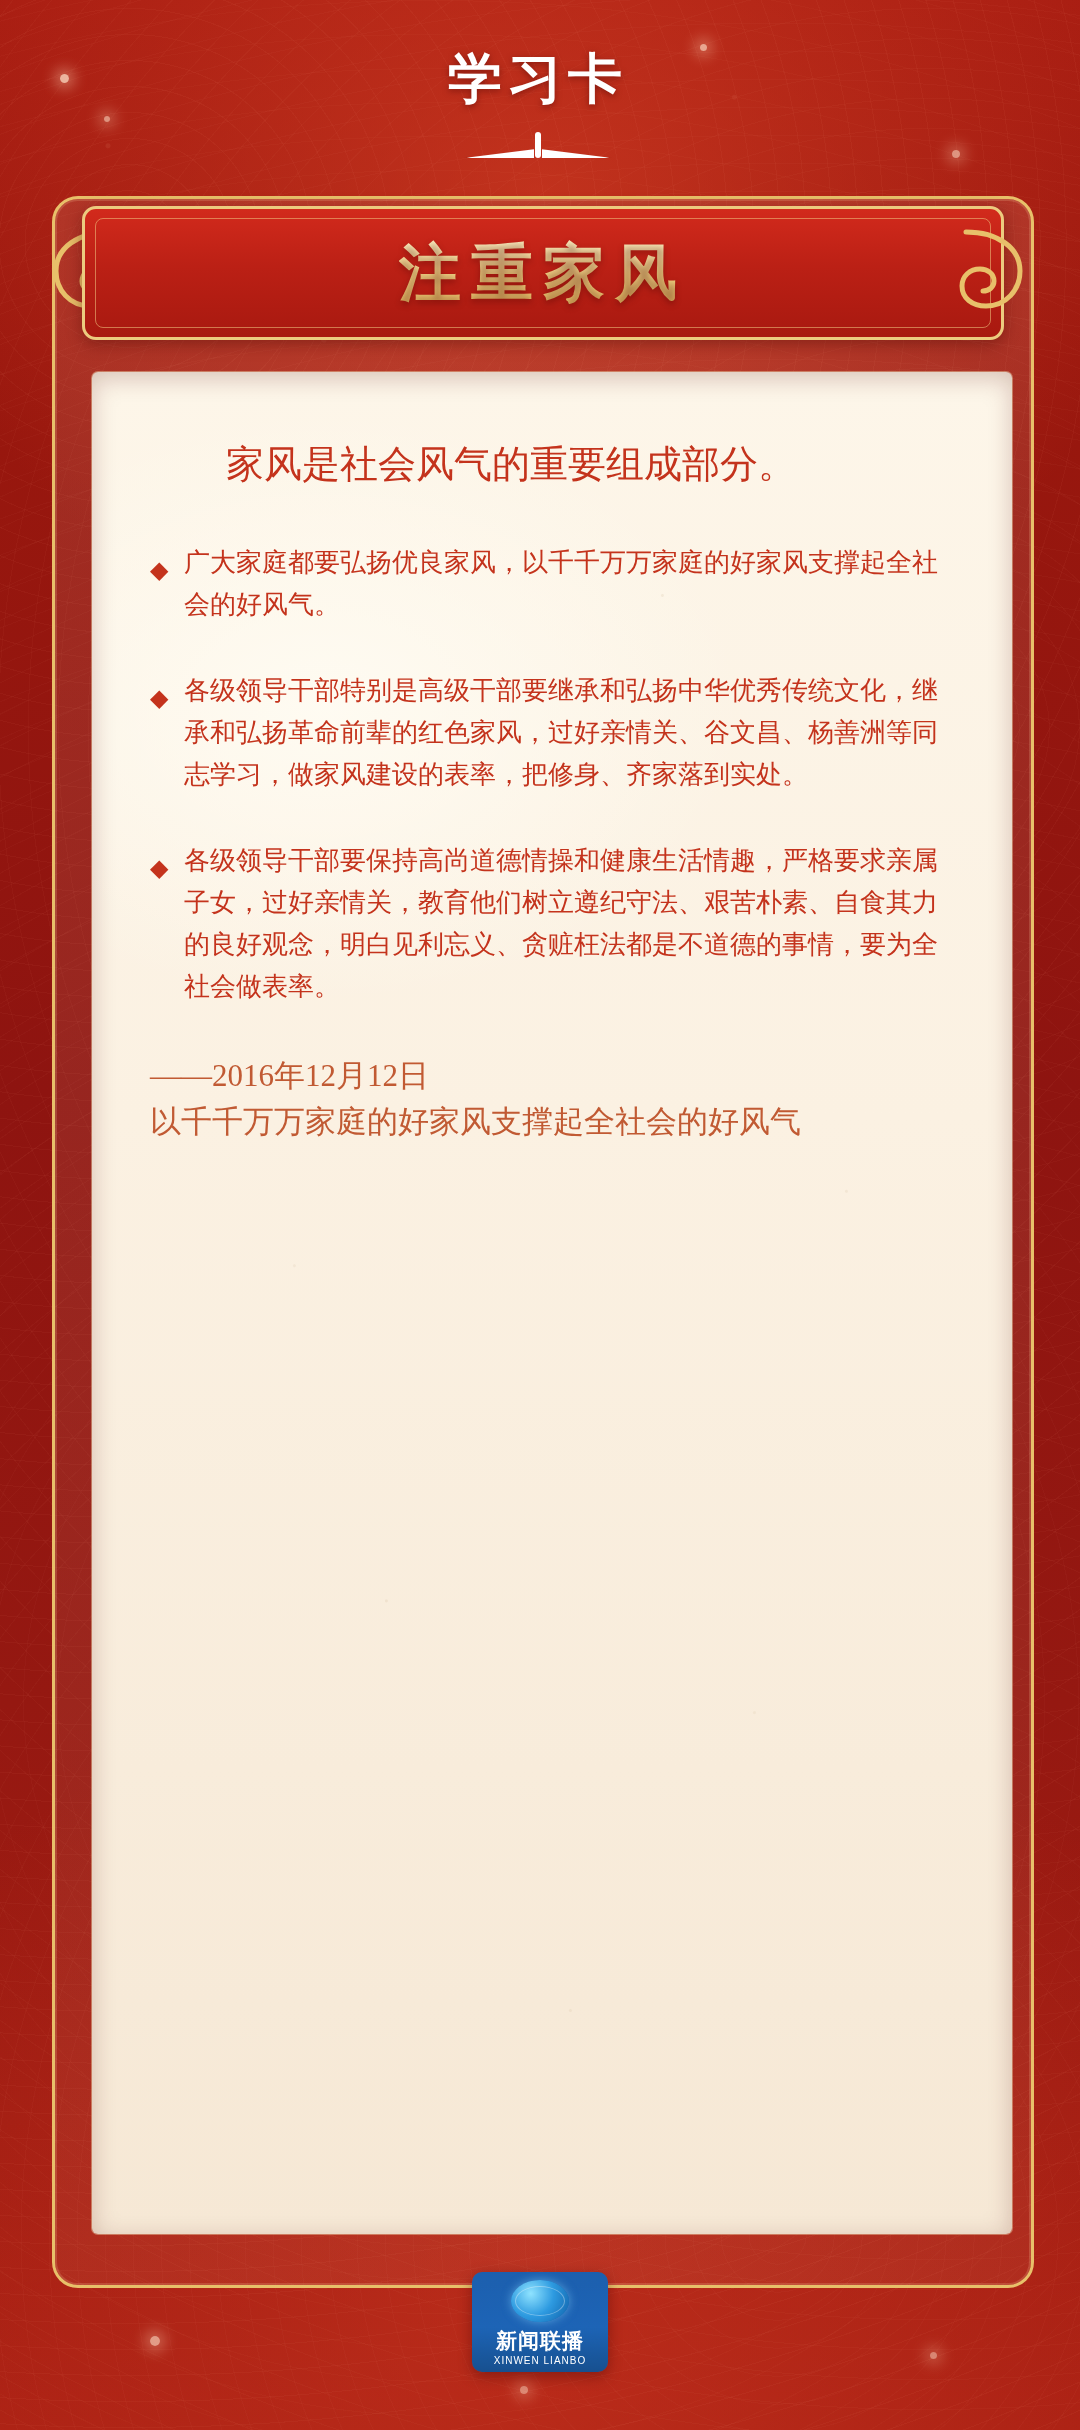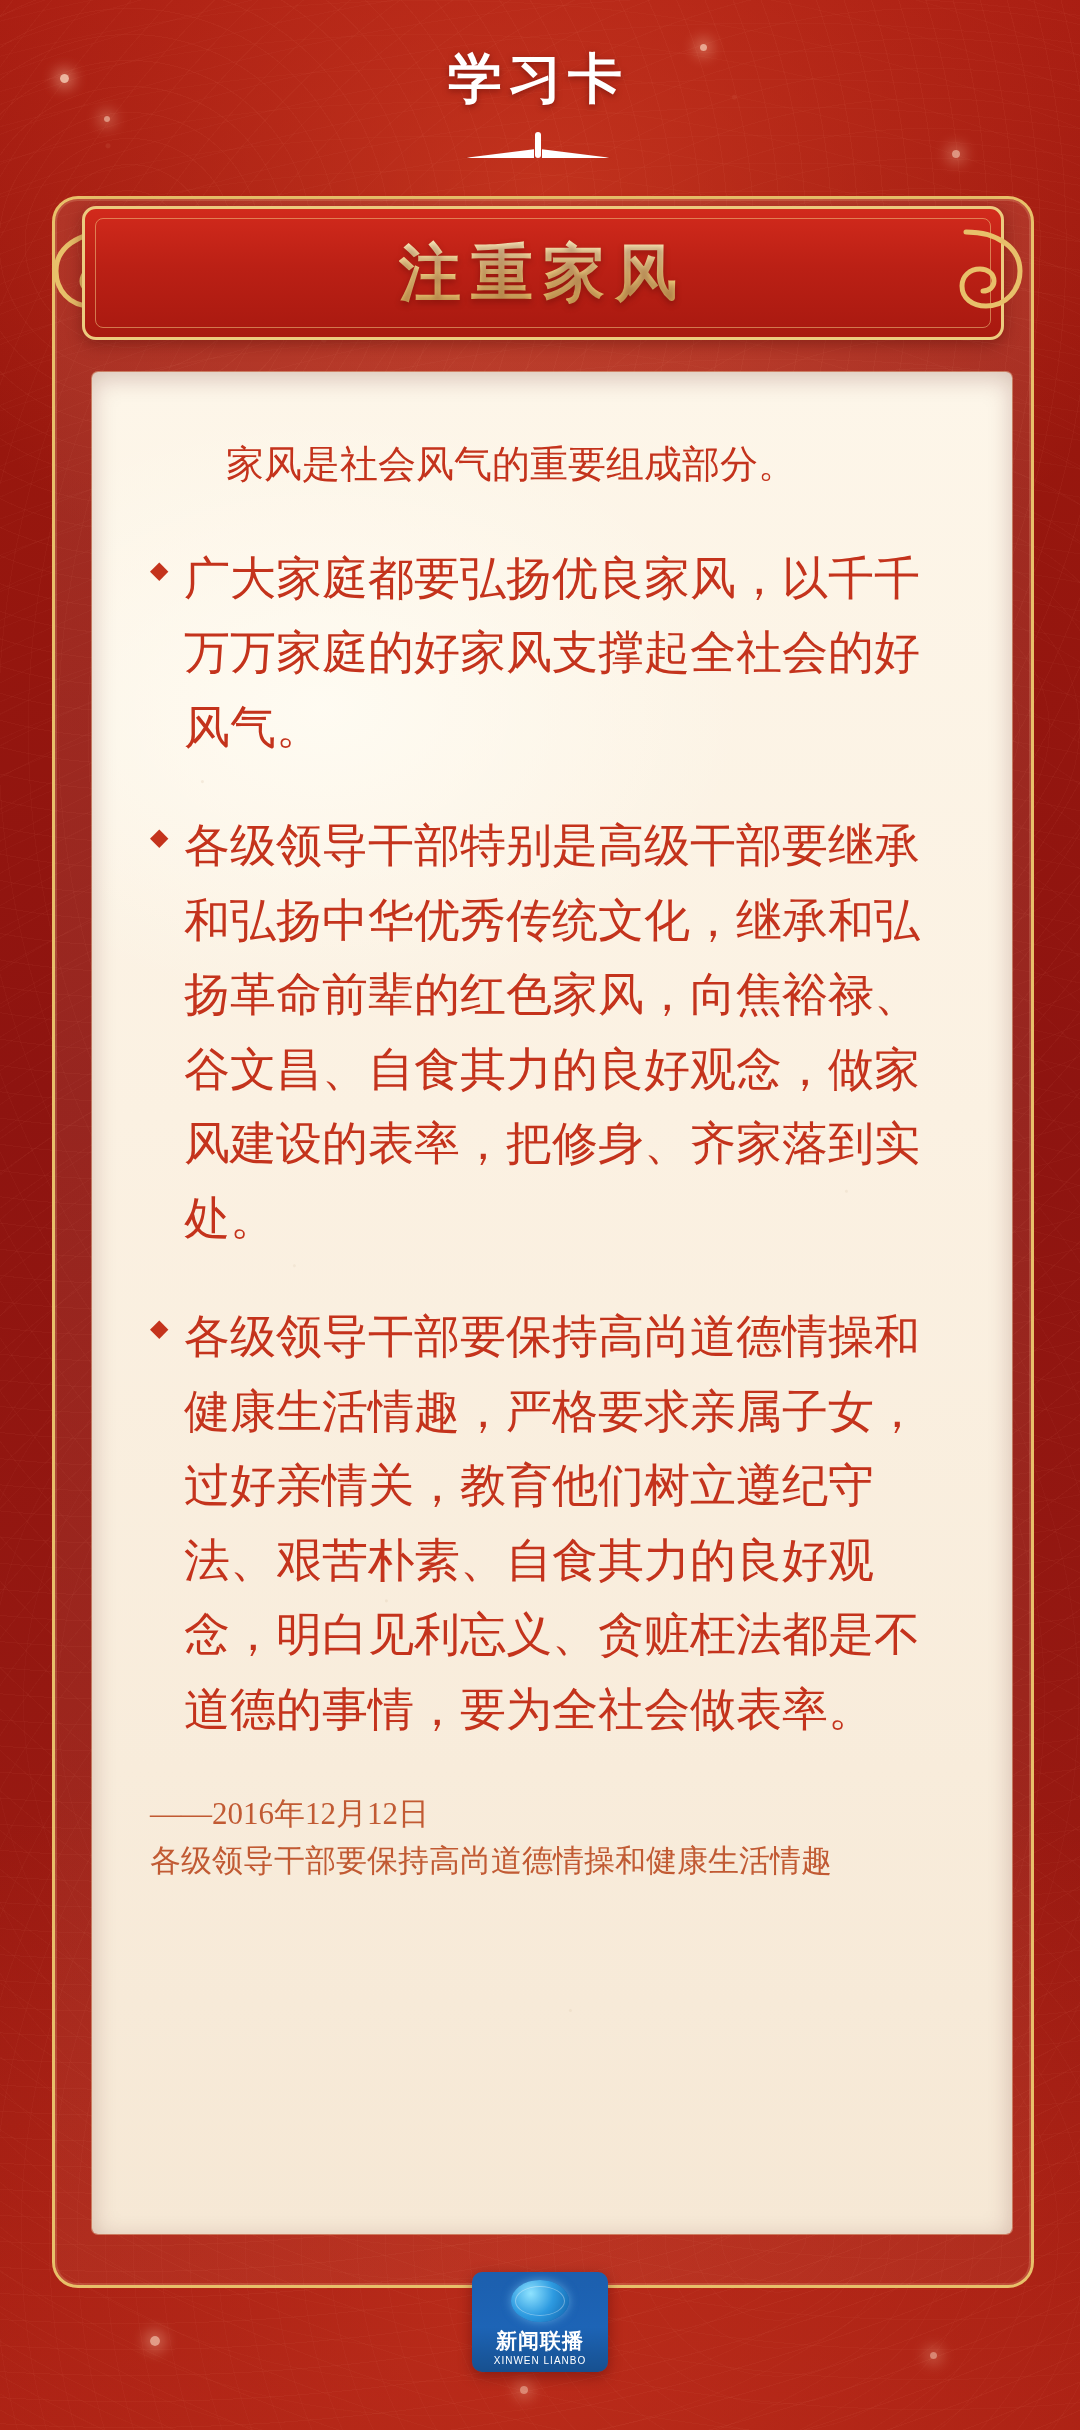--- a/index.html
+++ b/index.html
@@ -231,21 +231,21 @@
   .bullet-mark {
     flex: 0 0 auto;
     width: 34px;
     margin-top: 16px;
     color: #c4331c;
     font-size: 24px;
     line-height: 1;
   }
   .bullet-text {
     font-family: "Liberation Serif", "DejaVu Serif", serif;
-    font-size: 46px;
+    font-size: 26px;
     line-height: 1.62;
     color: #c4331c;
     font-weight: 500;
     flex: 1 1 auto;
   }
 
   #source {
     margin-top: 30px;
     font-family: "Liberation Serif", "DejaVu Serif", serif;
     color: #c15a33;
@@ -375,31 +375,31 @@
 
       <p class="lead">家风是社会风气的重要组成部分。</p>
 
       <div class="bullet-item">
         <span class="bullet-mark">◆</span>
         <span class="bullet-text">广大家庭都要弘扬优良家风，以千千万万家庭的好家风支撑起全社会的好风气。</span>
       </div>
 
       <div class="bullet-item">
         <span class="bullet-mark">◆</span>
-        <span class="bullet-text">各级领导干部特别是高级干部要继承和弘扬中华优秀传统文化，继承和弘扬革命前辈的红色家风，向焦裕禄、谷文昌、自食其力的良好观念，做家风建设的表率，把修身、齐家落到实处。</span>
+        <span class="bullet-text">各级领导干部特别是高级干部要继承和弘扬中华优秀传统文化，继承和弘扬革命前辈的红色家风，过好亲情关、谷文昌、杨善洲等同志学习，做家风建设的表率，把修身、齐家落到实处。</span>
       </div>
 
       <div class="bullet-item">
         <span class="bullet-mark">◆</span>
         <span class="bullet-text">各级领导干部要保持高尚道德情操和健康生活情趣，严格要求亲属子女，过好亲情关，教育他们树立遵纪守法、艰苦朴素、自食其力的良好观念，明白见利忘义、贪赃枉法都是不道德的事情，要为全社会做表率。</span>
       </div>
 
       <div id="source">
         <span id="source-date">——2016年12月12日</span>
-        <span id="source-line">各级领导干部要保持高尚道德情操和健康生活情趣</span>
+        <span id="source-line">以千千万万家庭的好家风支撑起全社会的好风气</span>
       </div>
 
     </div>
   </div>
 
   <div id="footer">
     <div id="badge">
       <div id="badge-globe"></div>
       <div id="badge-cn">新闻联播</div>
       <div id="badge-en">XINWEN LIANBO</div>

